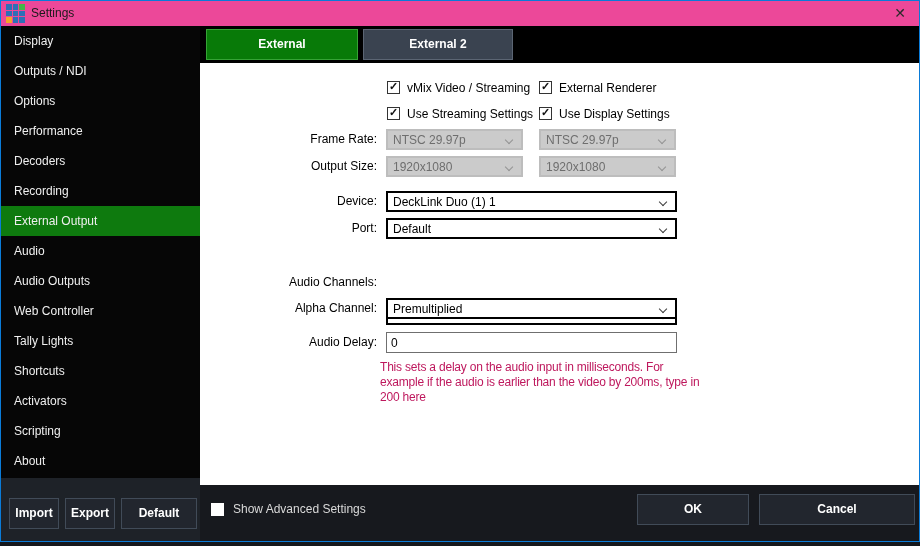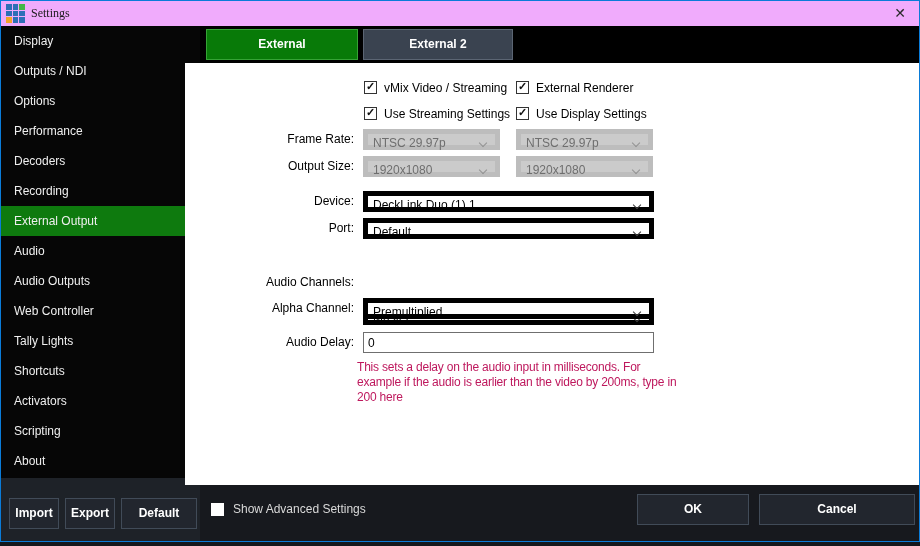--- a/index.html
+++ b/index.html
@@ -4,21 +4,21 @@
 <style>
   * { margin:0; padding:0; box-sizing:border-box; }
   html,body { background:#2b2b2b; }
   body { font-family:"Liberation Sans", sans-serif; }
   .screen { position:relative; width:920px; height:546px; overflow:hidden; background:#15171b; }
 
   .window { position:absolute; left:0; top:0; width:920px; height:542px;
             border:1px solid #0a7bd8; border-bottom:2px solid #0a7bd8; background:#fff; }
 
   
-  .titlebar { position:absolute; left:0; top:0; width:100%; height:25px; background:#f0abfc;font-family:Liberation Serif, serif; }
+  .titlebar { position:absolute; left:0; top:0; width:100%; height:25px; background:#ec4899; }
   .app-logo { position:absolute; left:5px; top:3px; width:19px; height:19px;
               display:grid; grid-template-columns:repeat(3,1fr); grid-template-rows:repeat(3,1fr); gap:1px; }
   .app-logo span { display:block; }
   .title-text { position:absolute; left:30px; top:5px; font-size:12px; color:#1a1a1a; }
   .close-btn { position:absolute; right:7px; top:2px; width:24px; height:21px; text-align:center;
                line-height:21px; font-size:14px; color:#2a2a2a; cursor:default; }
 
   
   .sidebar { position:absolute; left:0; top:25px; width:199px; height:452px; background:#060606; }
   .side-item { position:absolute; left:0; width:100%; height:30px; line-height:30px; padding-left:13px;
@@ -27,33 +27,33 @@
 
   .sidefooter { position:absolute; left:0; top:477px; width:199px; height:63px; background:#1e2228; }
 
   
   .tabbar { position:absolute; left:199px; top:25px; width:719px; height:37px; background:#000; }
   .tab { position:absolute; top:3px; height:31px; line-height:29px; text-align:center; color:#fff;
          font-size:12px; font-weight:bold; cursor:default; }
   .tab.active { left:6px; width:152px; background:#087a08; border:1px solid #36a336; }
   .tab.inactive { left:163px; width:150px; background:#3a4350; border:1px solid #5b6573; }
 
-  .content { position:absolute; left:184px; top:62px; width:593px; height:422px; background:#fff; }
+  .content { position:absolute; left:207px; top:62px; width:593px; height:422px; background:#fff; }
 
   
   .cbgroup { position:absolute; display:flex; align-items:center; gap:7px; font-size:12px; color:#000;
              height:15px; cursor:default; }
   .cb { position:relative; width:13px; height:13px; background:#fff; border:1px solid #333; flex:0 0 13px; }
   .cb.checked::after { content:"\2713"; position:absolute; left:1px; top:-2px; font-size:11px;
                        font-weight:bold; color:#111; }
 
   
   .field-label { position:absolute; left:19px; width:150px; text-align:right; font-size:12px;
                  color:#000; line-height:21px; }
-  .combo { position:absolute; height:21px; background:#fff; border:5px solid #000000; font-size:12px;
+  .combo { position:absolute; height:21px; background:#fff; border:2px solid #000000; font-size:12px;
            color:#000; line-height:19px; padding-left:5px; cursor:default; }
   .combo .chev { position:absolute; right:9px; top:6px; width:6px; height:6px;
                  border-right:1px solid #3c3c3c; border-bottom:1px solid #3c3c3c; transform:rotate(45deg); }
   .combo.disabled { background:#cbcbcb; color:#6e6e6e; border-color:#bdbdbd; }
   .combo.disabled .chev { border-color:#939393; }
   .text-input { position:absolute; height:21px; border:1px solid #6f6f6f; font-size:12px; padding-left:4px;
                 color:#000; font-family:"Liberation Sans", sans-serif; outline:none; }
   .help-text { position:absolute; font-size:12px; color:#be185d; line-height:15px; letter-spacing:-0.2px; }
 
   

